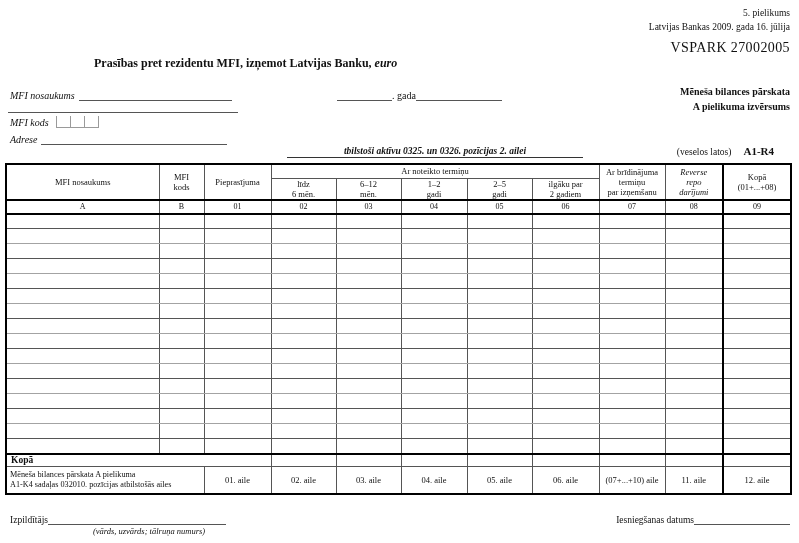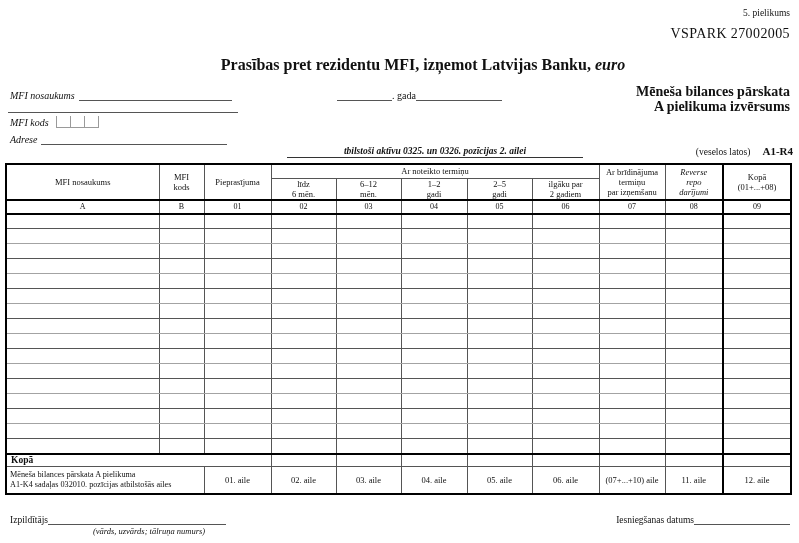--- a/index.html
+++ b/index.html
@@ -6,33 +6,33 @@
   body{
     width:799px;height:543px;position:relative;background:#ffffff;
     font-family:"Liberation Serif","DejaVu Serif",serif;color:#111;
     overflow:hidden;
   }
   .abs{position:absolute;}
   
   .legal{top:6px;right:9px;text-align:right;font-size:9.5px;line-height:14px;}
   .vspark{margin-top:7px;font-size:14px;letter-spacing:.4px;}
   
-  .title{top:56px;left:123px;width:600px;text-align:center;font-size:16px;font-weight:bold;}
+  .title{top:56px;left:94px;width:600px;text-align:left;font-size:12px;font-weight:bold;}
   .title .em{font-style:italic;}
   
   .lbl{font-style:italic;font-size:10px;}
   .blank{display:inline-block;border-bottom:1px solid #555;height:12px;vertical-align:bottom;}
   .flexrow{display:flex;align-items:flex-end;}
-  .rightbold{top:84px;right:9px;text-align:right;font-weight:bold;font-size:14px;line-height:15px;}
+  .rightbold{top:84px;right:9px;text-align:right;font-weight:bold;font-size:10px;line-height:15px;}
   .kboxes{display:inline-flex;margin-left:8px;}
   .kbox{width:13px;height:11px;border:1px solid #9a9a9a;border-top:none;margin-left:-1px;}
   
   .note{top:146px;left:287px;width:296px;text-align:center;font-size:9.5px;
         font-weight:bold;font-style:italic;border-bottom:1px solid #333;padding-bottom:1px;}
-  .units{top:145px;right:6px;font-size:9.5px;text-align:right;}
+  .units{top:145px;right:25px;font-size:9.5px;text-align:right;}
   .units b{font-size:11px;margin-left:12px;font-style:normal;}
   
   table.grid{position:absolute;left:5px;top:163px;width:785px;border-collapse:collapse;
              table-layout:fixed;border:2px solid #000;}
   table.grid td{border:1px solid #555;padding:0 1px;text-align:center;vertical-align:middle;
                 font-size:8.5px;line-height:1.2;white-space:pre-line;overflow:hidden;}
   tr.h1{height:14px;} tr.h2{height:19px;}
   tr.letters td{height:12px;font-size:8px;border-top:2px solid #000;border-bottom:2px solid #000;}
   tr.data-row{height:15px;}
   tr.data-row td{border-bottom:1px solid #555;}
@@ -46,20 +46,21 @@
   tr.ref-row td.ref-label{font-size:8.2px;text-align:left;padding-left:3px;line-height:1.25;}
   td.ital{font-style:italic;}
   
   .footer-note{font-size:8.5px;font-style:italic;}
 </style>
 </head>
 <body>
 
 <div class="abs legal">
   <div>5. pielikums</div>
+  <div>Latvijas Bankas 2009. gada 16. jūlija</div>
   <div class="vspark">VSPARK 27002005</div>
 </div>
 
 <div class="abs title">
   <span>Prasības pret rezidentu MFI, izņemot Latvijas Banku, </span><span class="em">euro</span>
 </div>
 
 <div class="abs flexrow" style="top:88px;left:10px;">
   <span class="lbl">MFI nosaukums</span>
   <span class="blank" style="width:153px;margin-left:4px;"></span>

